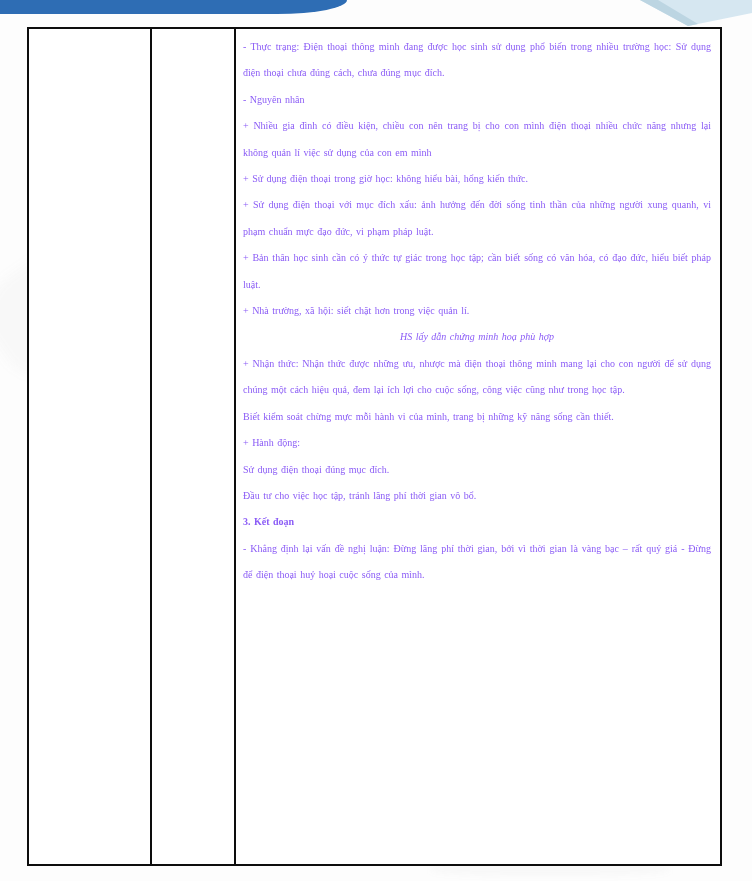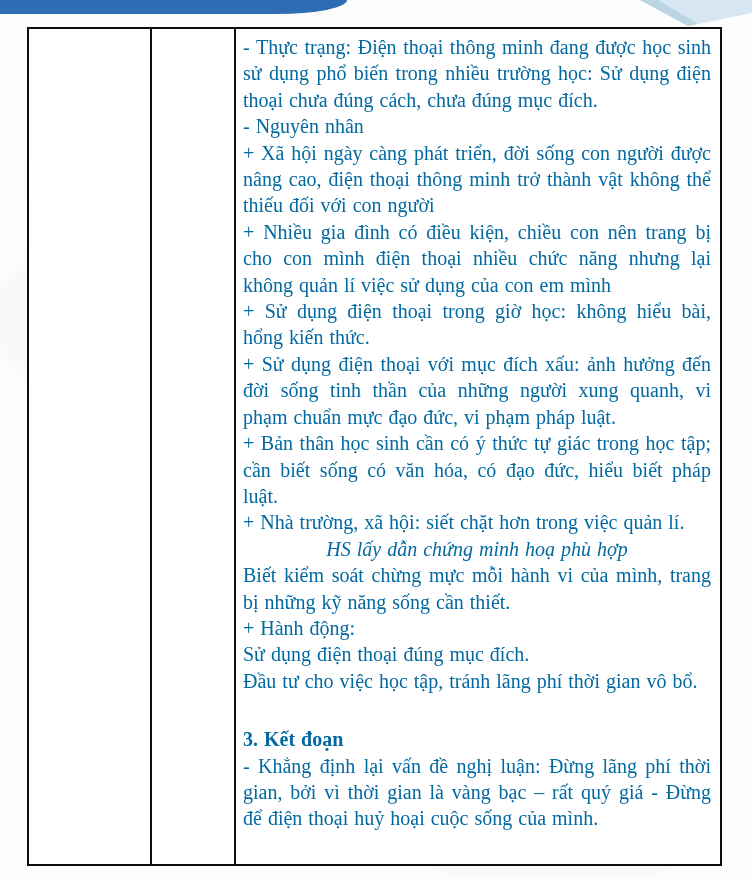--- a/index.html
+++ b/index.html
@@ -35,29 +35,29 @@
     border: 2.5px solid #0d0d0d;
     display: flex;
     background: #fff;
   }
   .col { height: 100%; }
   .col-1 { width: 123px; border-right: 2px solid #0d0d0d; }
   .col-2 { width: 84px;  border-right: 2px solid #0d0d0d; }
   .col-3 { flex: 1; padding: 5px 9px 0 7px; }
 
   .para {
-    font-size: 20px;
+    font-size: 10px;
     line-height: 26.4px;
-    color: #0369a1;
+    color: #8b5cf6;
     text-align: justify;
     word-spacing: 1px;
     font-family: Liberation Serif, serif;
   }
   .para.italic { font-style: italic; text-align: center; }
-  .para.bold   { font-weight: bold;  text-align: left; margin-top: 32px; }
+  .para.bold   { font-weight: bold;  text-align: left; }
 </style>
 </head>
 <body>
 
 <div class="page">
 
   <div class="top-banner"></div>
 
   <svg class="corner-ribbon" viewBox="0 0 120 30" xmlns="http://www.w3.org/2000/svg">
     <polygon points="8,0 120,0 120,13 56,26" fill="#d6e7f1"></polygon>
@@ -67,27 +67,27 @@
   <div class="smudge s1"></div>
   <div class="smudge s2"></div>
   <div class="smudge s3"></div>
 
   <div class="doc-table">
     <div class="col col-1"></div>
     <div class="col col-2"></div>
     <div class="col col-3">
         <p class="para normal">- Thực trạng: Điện thoại thông minh đang được học sinh sử dụng phổ biến trong nhiều trường học: Sử dụng điện thoại chưa đúng cách, chưa đúng mục đích.</p>
         <p class="para normal">- Nguyên nhân</p>
-        <p class="para normal">+ Xã hội ngày càng phát triển, đời sống con người được nâng cao, điện thoại thông minh trở thành vật không thể thiếu đối với con người</p>
         <p class="para normal">+ Nhiều gia đình có điều kiện, chiều con nên trang bị cho con mình điện thoại nhiều chức năng nhưng lại không quản lí việc sử dụng của con em mình</p>
         <p class="para normal">+ Sử dụng điện thoại trong giờ học: không hiểu bài, hổng kiến thức.</p>
         <p class="para normal">+ Sử dụng điện thoại với mục đích xấu: ảnh hưởng đến đời sống tinh thần của những người xung quanh, vi phạm chuẩn mực đạo đức, vi phạm pháp luật.</p>
         <p class="para normal">+ Bản thân học sinh cần có ý thức tự giác trong học tập; cần biết sống có văn hóa, có đạo đức, hiểu biết pháp luật.</p>
         <p class="para normal">+ Nhà trường, xã hội: siết chặt hơn trong việc quản lí.</p>
         <p class="para italic">HS lấy dẫn chứng minh hoạ phù hợp</p>
+        <p class="para normal">+ Nhận thức: Nhận thức được những ưu, nhược mà điện thoại thông minh mang lại cho con người để sử dụng chúng một cách hiệu quả, đem lại ích lợi cho cuộc sống, công việc cũng như trong học tập.</p>
         <p class="para normal">Biết kiểm soát chừng mực mỗi hành vi của mình, trang bị những kỹ năng sống cần thiết.</p>
         <p class="para normal">+ Hành động:</p>
         <p class="para normal">Sử dụng điện thoại đúng mục đích.</p>
         <p class="para normal">Đầu tư cho việc học tập, tránh lãng phí thời gian vô bổ.</p>
         <p class="para bold">3. Kết đoạn</p>
         <p class="para normal">- Khẳng định lại vấn đề nghị luận: Đừng lãng phí thời gian, bởi vì thời gian là vàng bạc – rất quý giá - Đừng để điện thoại huỷ hoại cuộc sống của mình.</p>
       </div>
   </div>
 
 </div>

